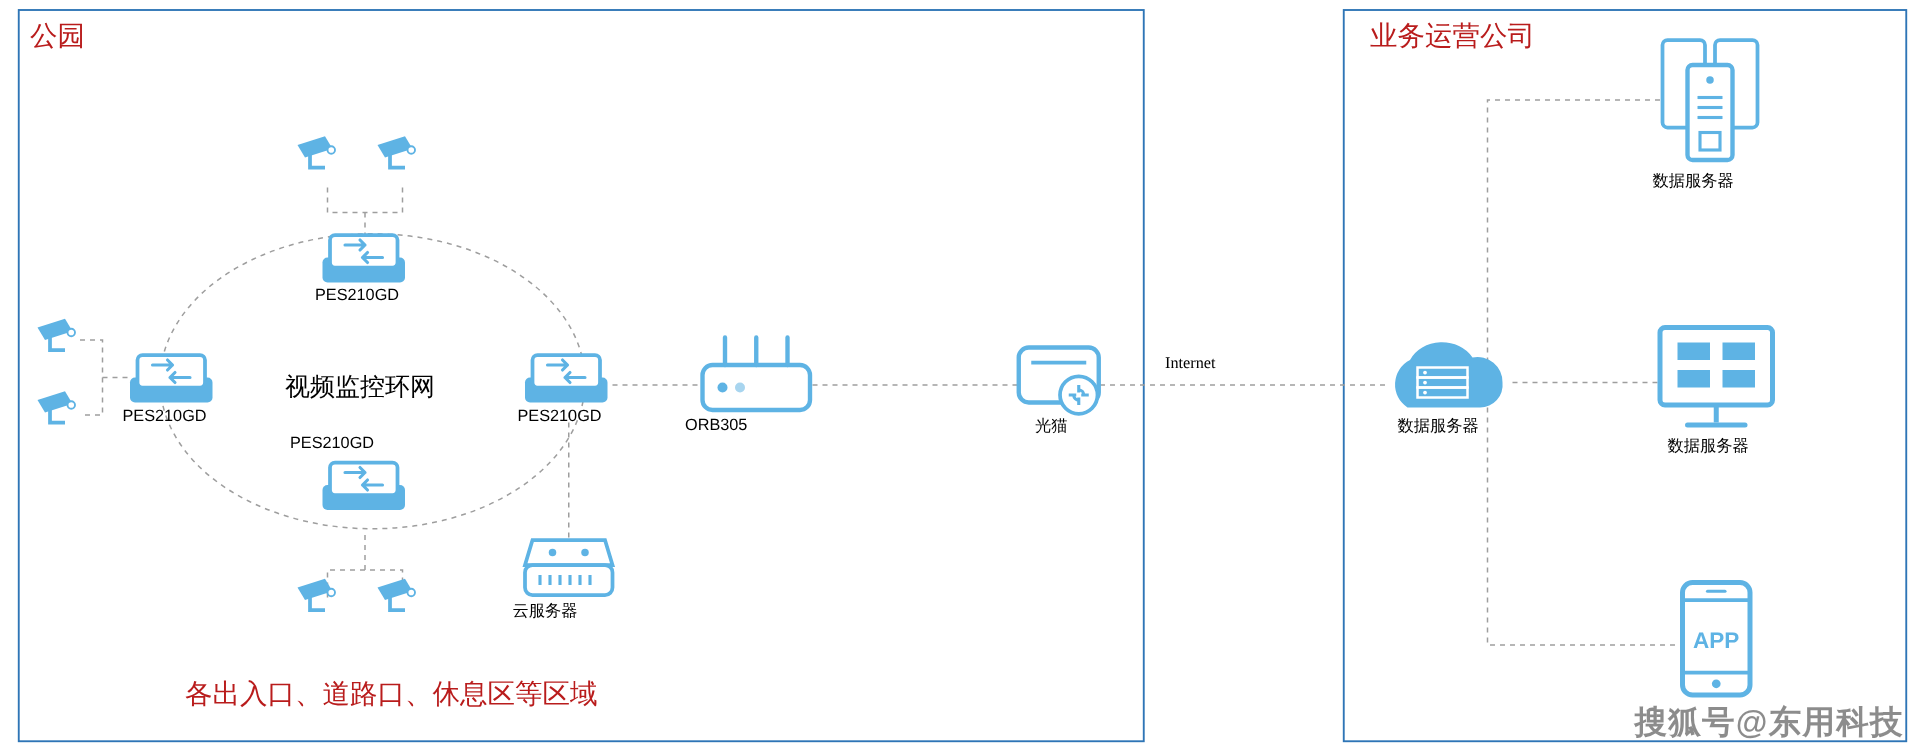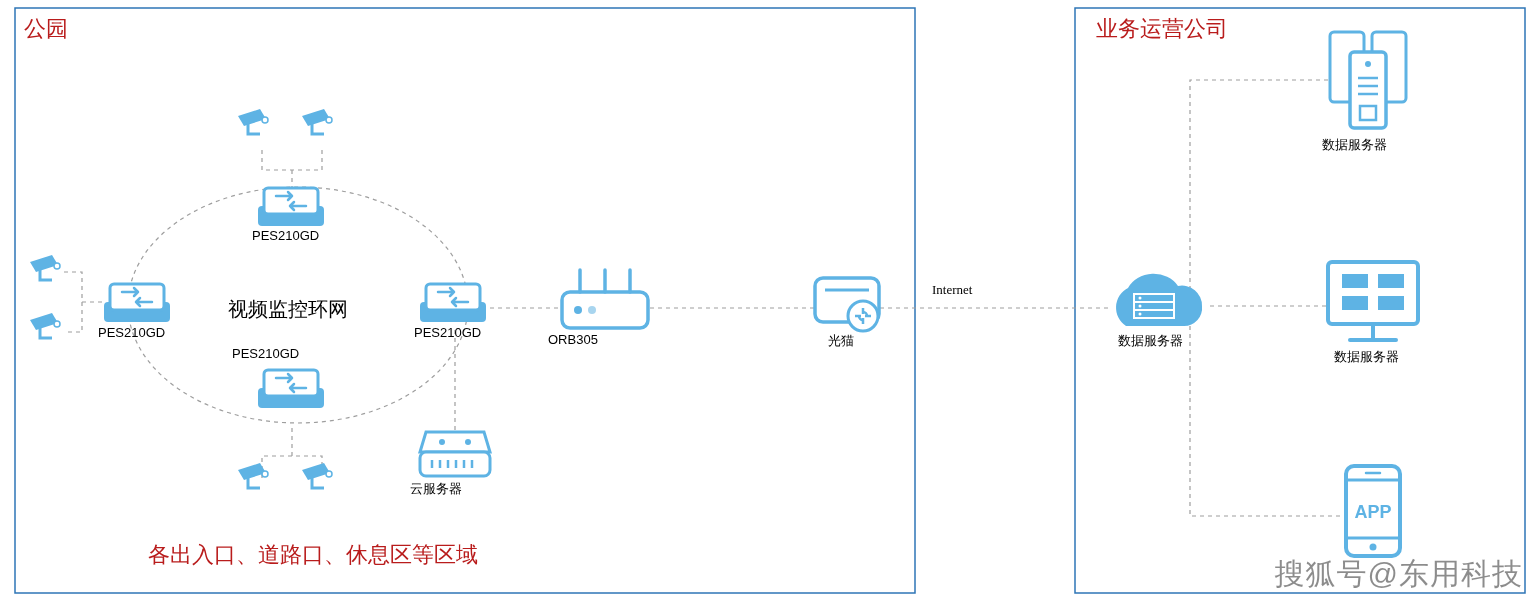--- a/index.html
+++ b/index.html
@@ -19,26 +19,26 @@
     white-space: nowrap;
   }
   .big-label {
     position: absolute;
     font-size: 22px;
     color: #b91c1c;
     white-space: nowrap;
   }
   .watermark {
     position: absolute;
-    font-size: 30px;
+    font-size: 26px;
     color: rgba(0,0,0,0.45);
     letter-spacing: 1px;
     right: 15px;
     bottom: 5px;
-    font-weight: 400;
+    font-weight: 700;
   }
 </style>
 </head>
 <body>
 
 <svg width="1538" height="600">
   <defs>
 
     <g id="camera">
       <path d="M0 4 l22 -7 l6 10 l-22 7 z" fill="#5eb3e4"></path>

